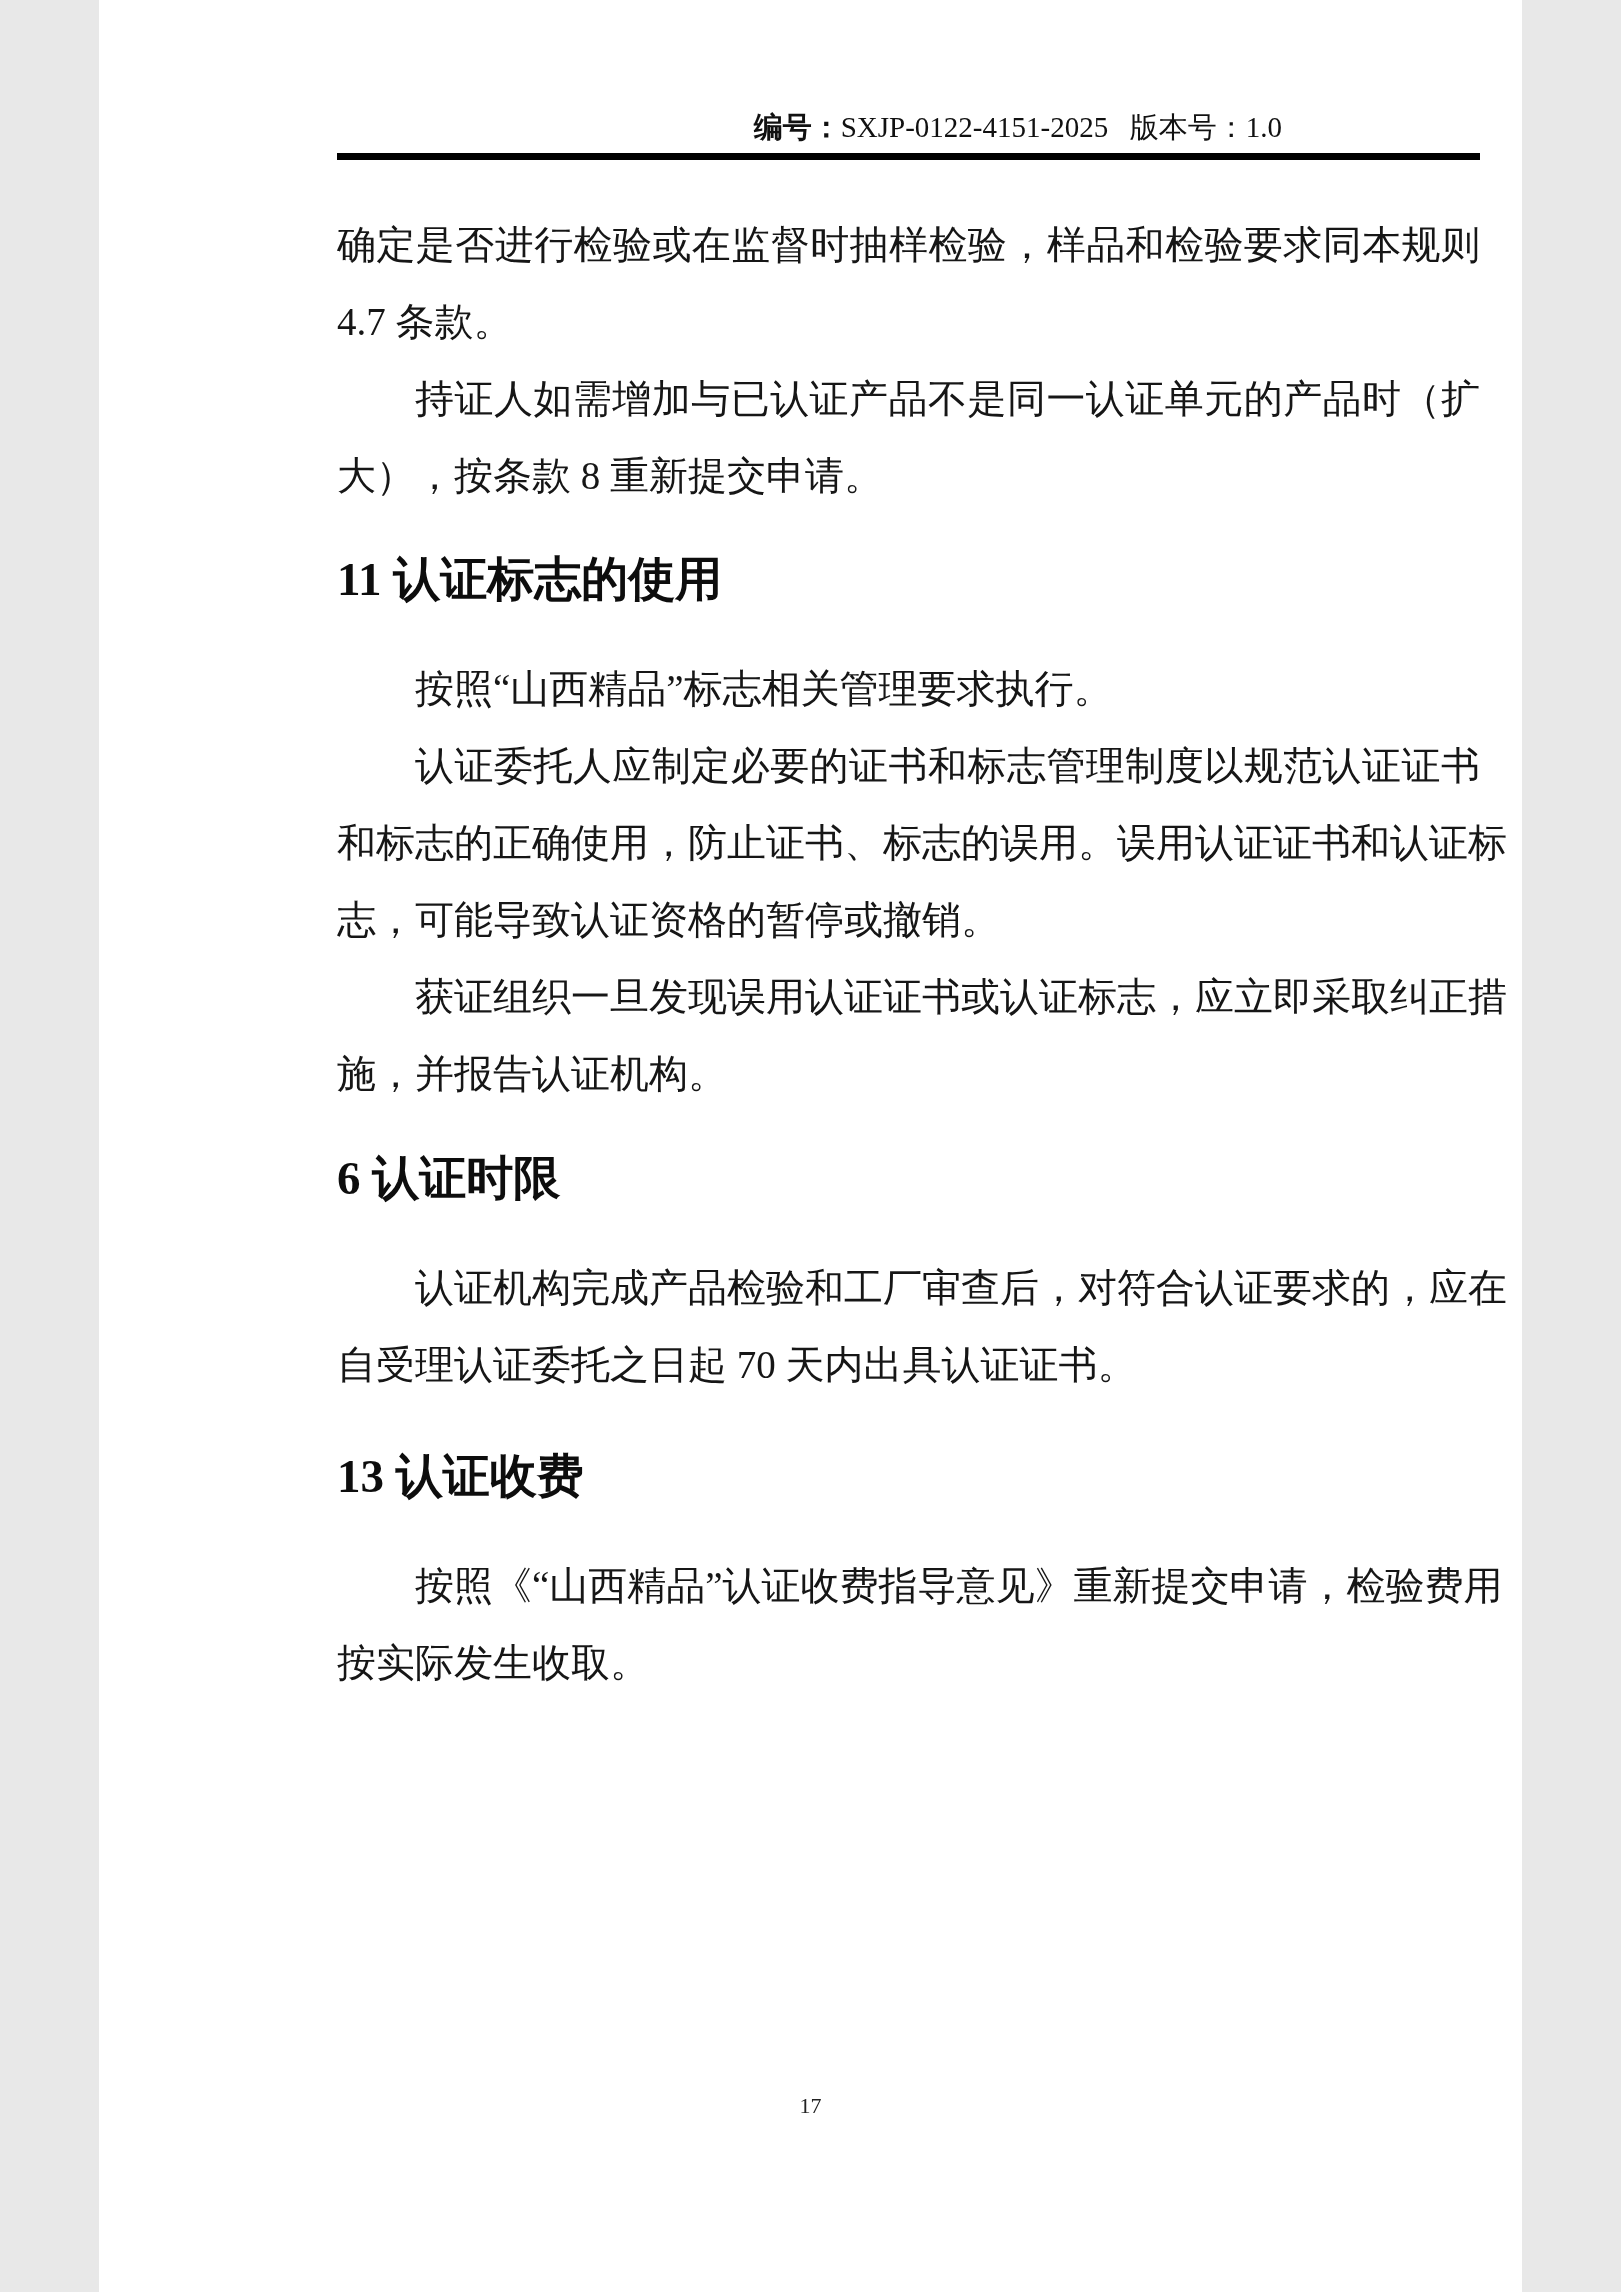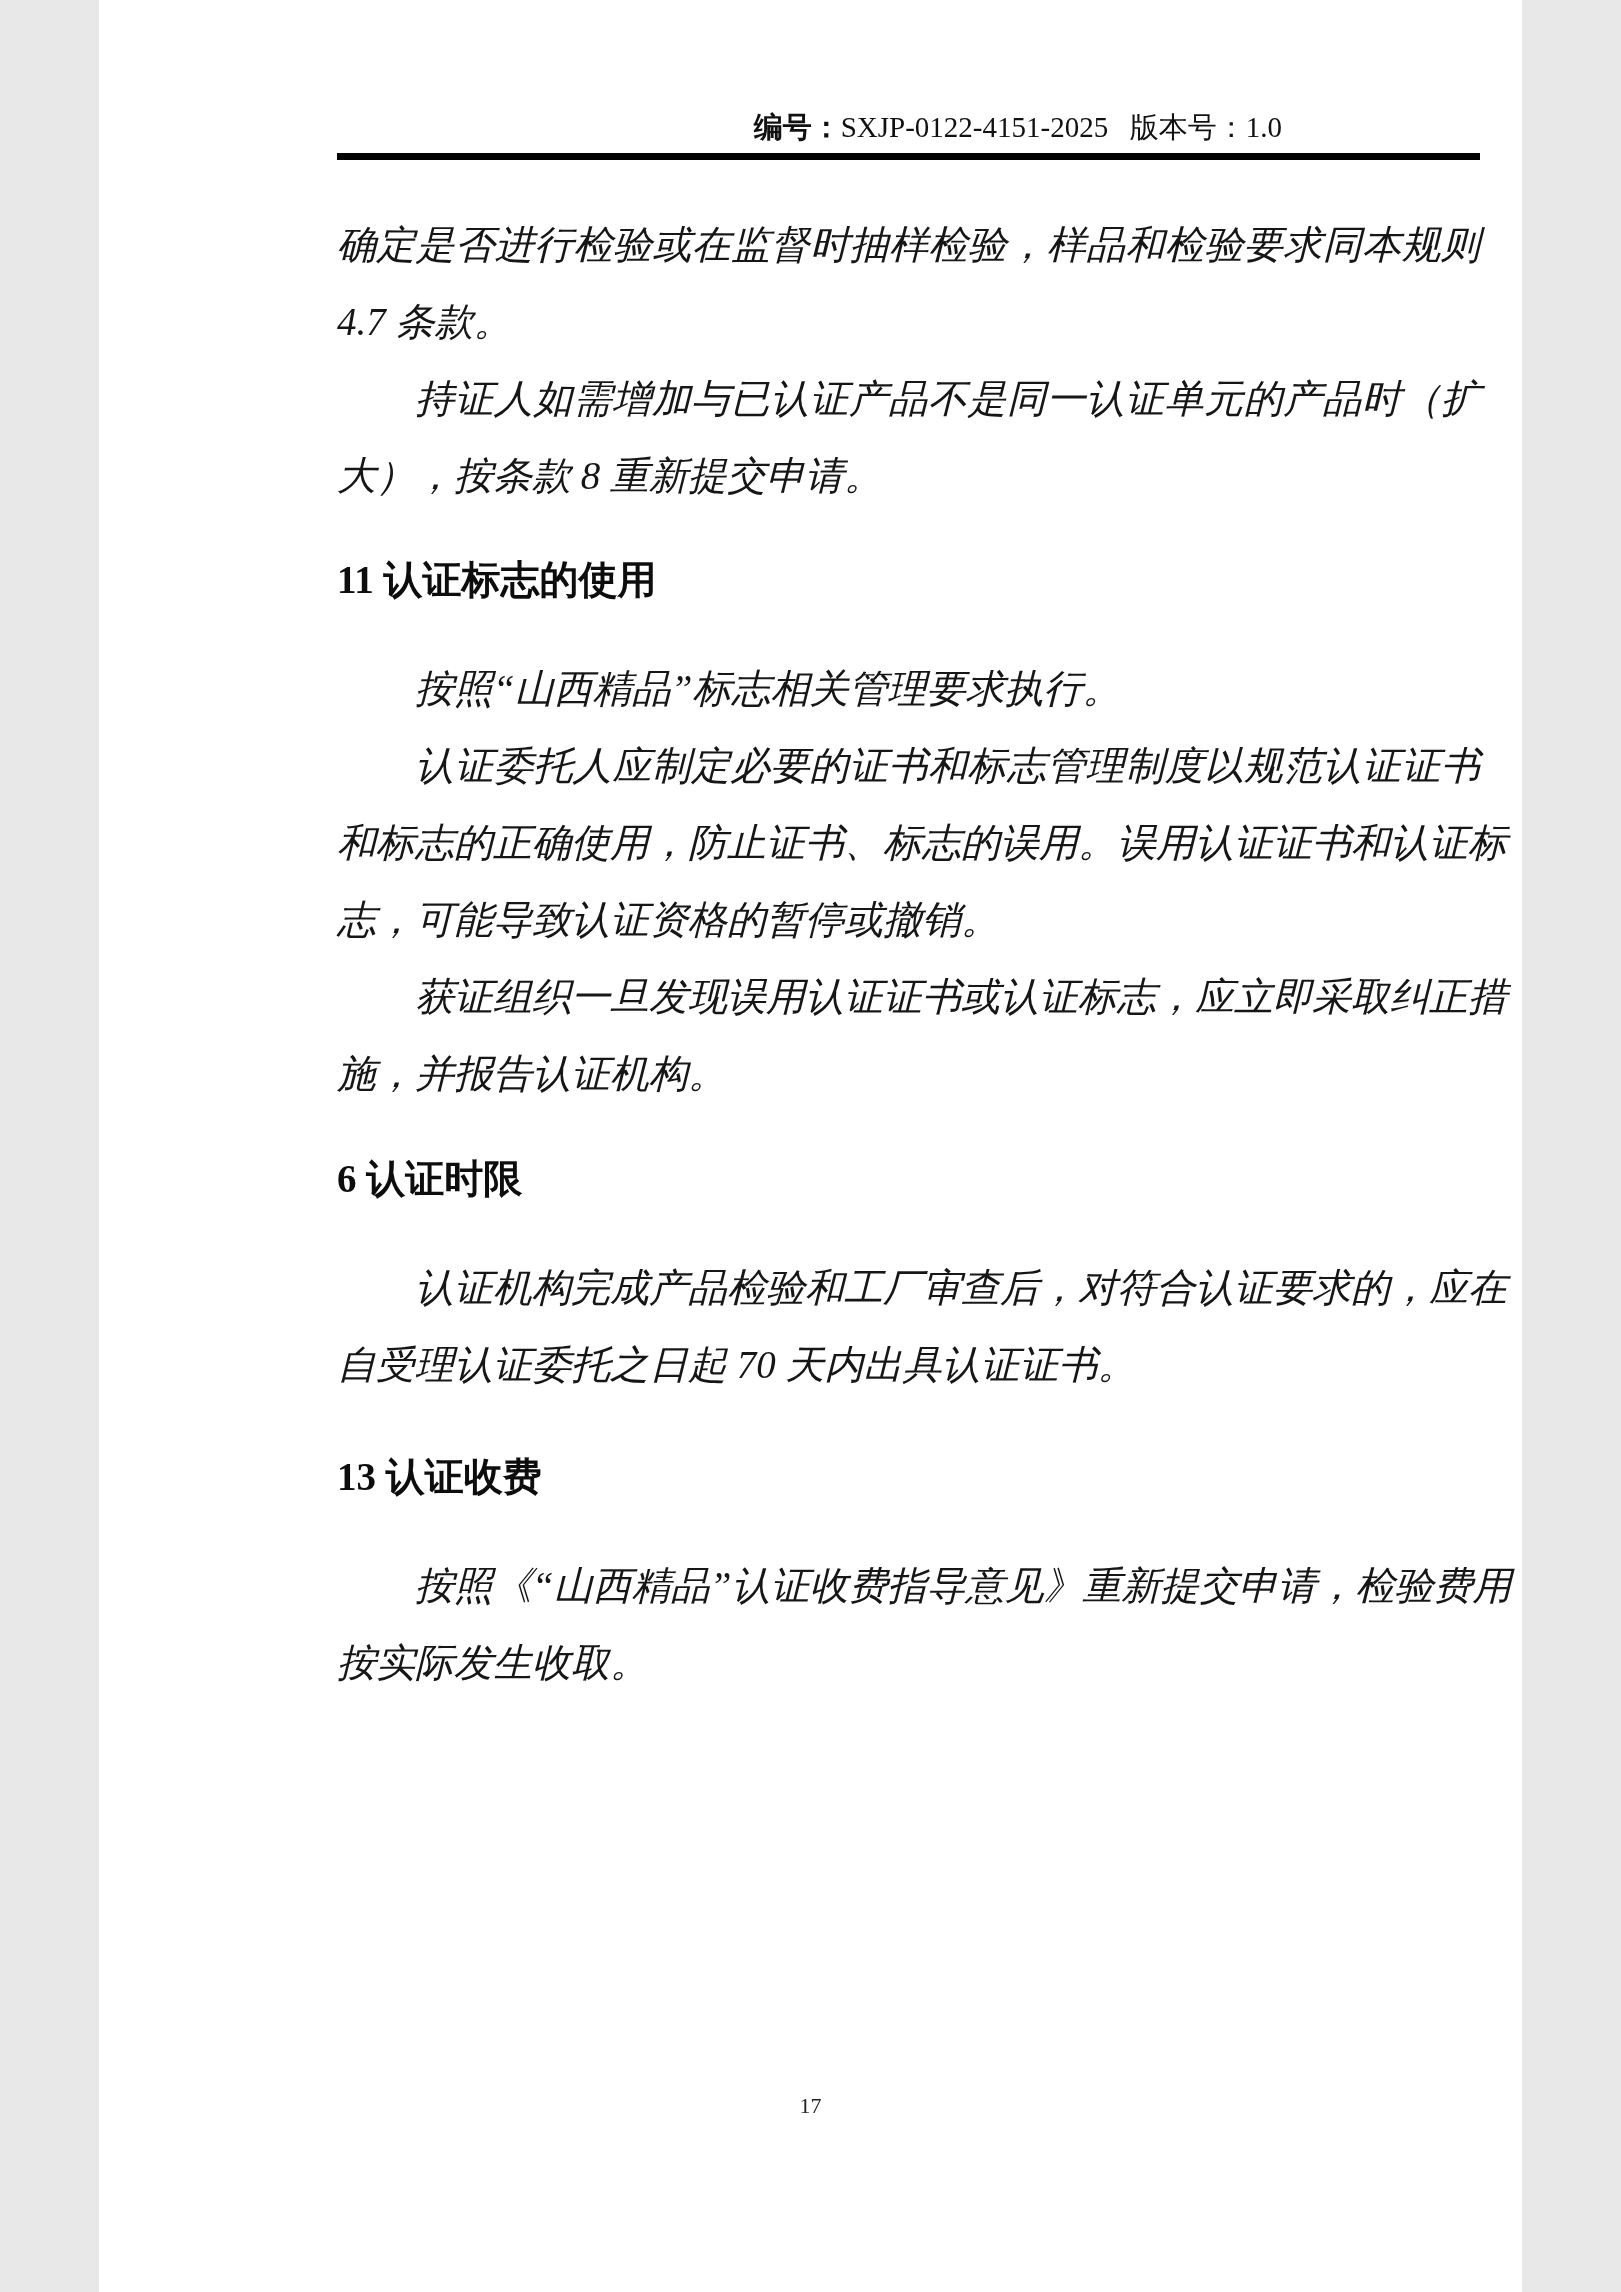--- a/index.html
+++ b/index.html
@@ -50,32 +50,31 @@
     width: 1143px;
     font-size: 39px;
     color: #161616;
   }
   .para { margin: 0; }
   .para.first-para { margin-top: 47px; }
   .line {
     height: 77px;
     line-height: 77px;
     white-space: nowrap;
-    font-style: italic;
   }
   
   .line.full {
     text-align: justify;
     text-align-last: justify;
     text-justify: inter-character;
   }
   
   .line.indent { text-indent: 78px; }
   .heading {
-    font-size: 39px;
+    font-size: 47px;
     font-weight: bold;
     height: 77px;
     line-height: 77px;
     margin: 27.4px 0 32px 0;
     color: #0d0d0d;
     white-space: nowrap;
   }
   .heading.h13 { margin-top: 35px; }
   
   .page-number {

